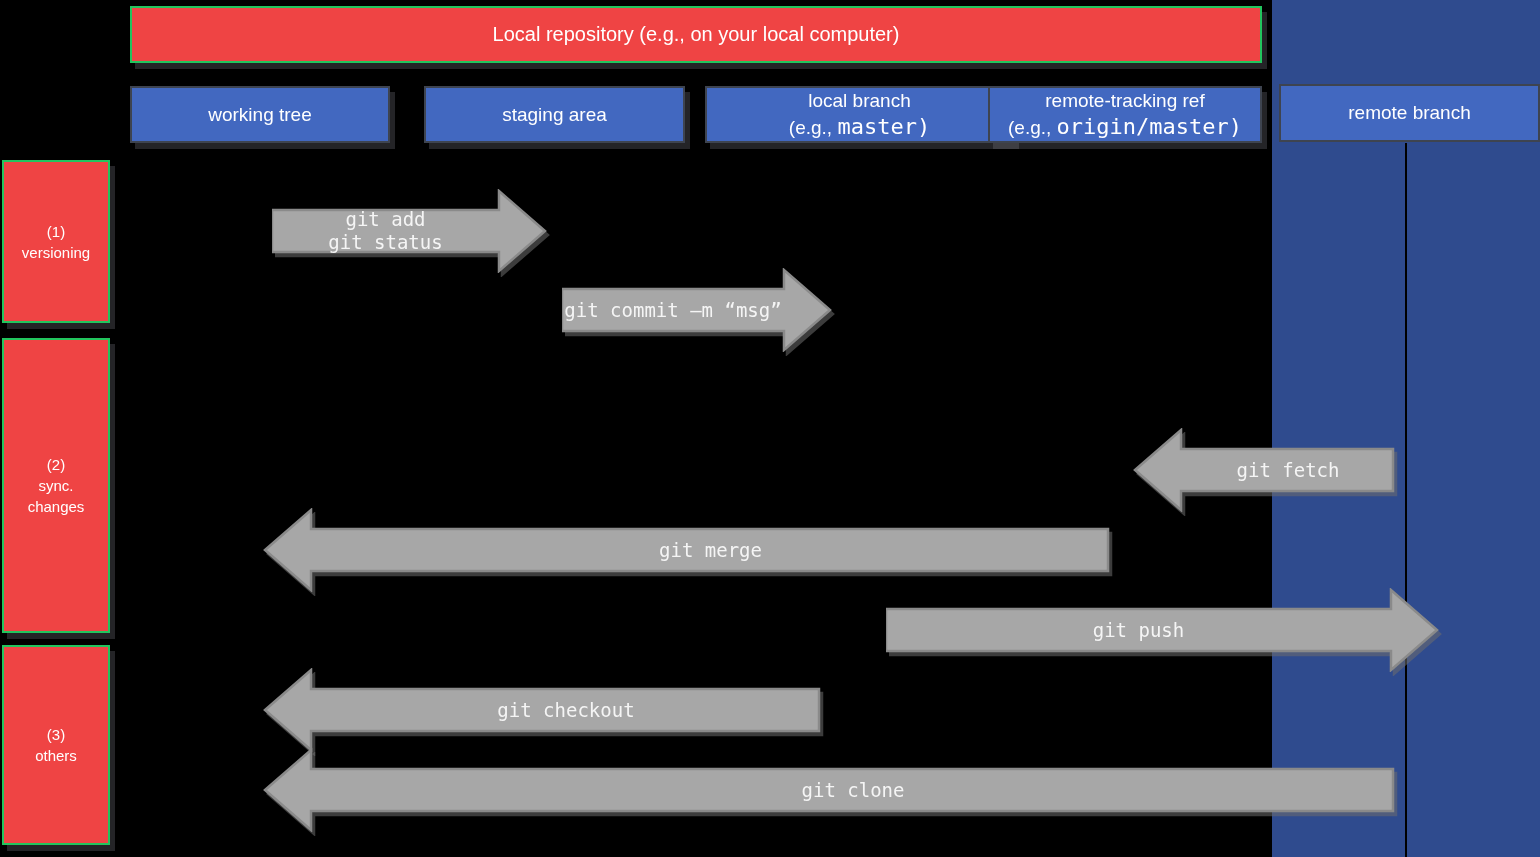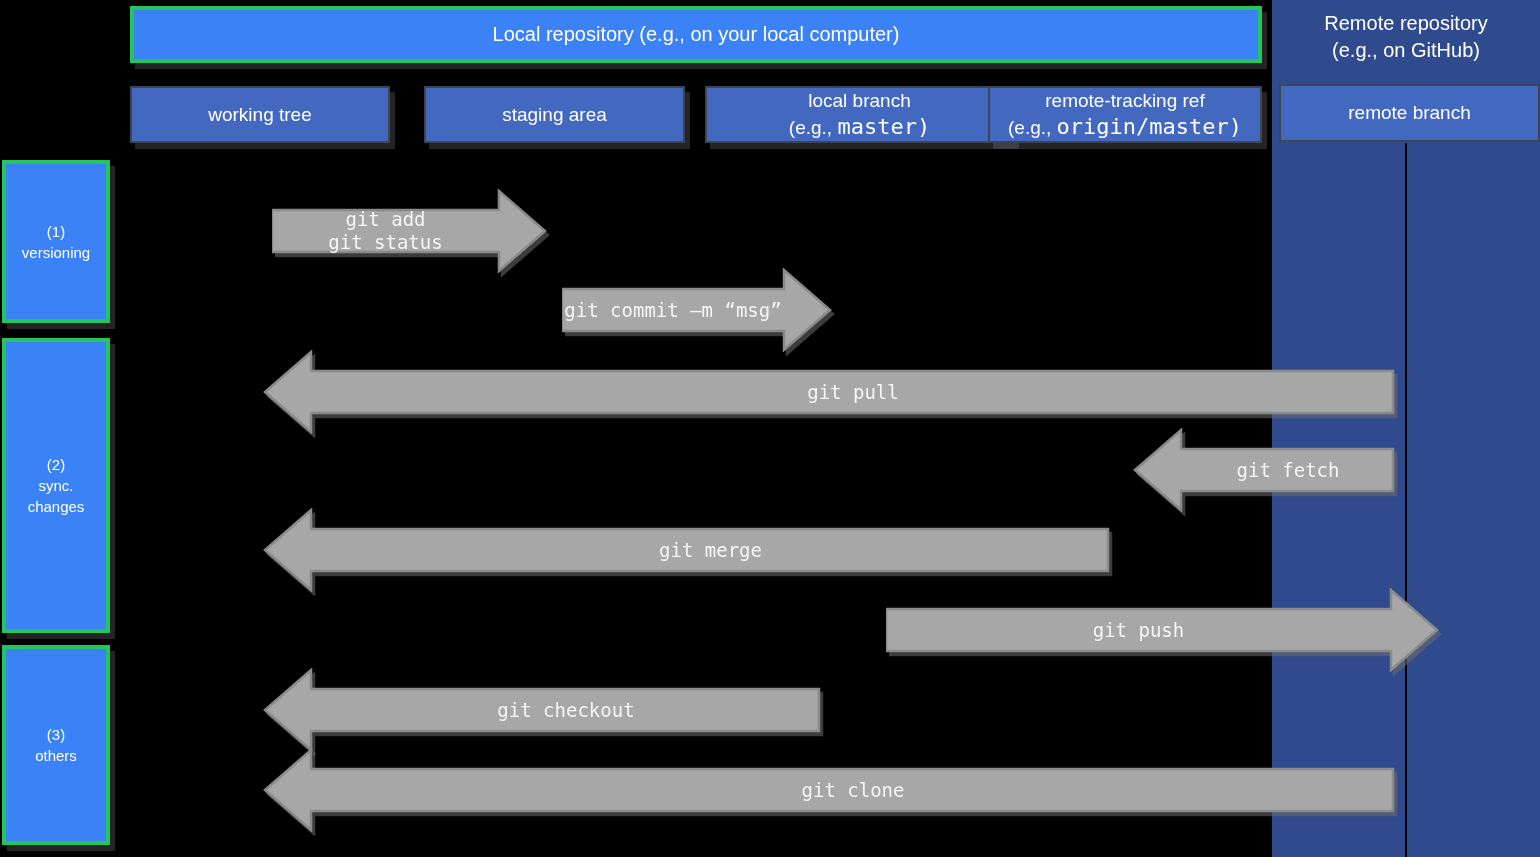--- a/index.html
+++ b/index.html
@@ -2,23 +2,23 @@
 <html><head>
 <meta charset="utf-8">
 <style>
   html,body{margin:0;padding:0;background:#000;}
   #stage{
     position:relative;width:1540px;height:857px;background:#000;
     overflow:hidden;font-family:"Liberation Sans",sans-serif;
     -webkit-font-smoothing:antialiased;
   }
   .darkbox{
-    position:absolute;background:#3b82f6;color:#fff;
+    position:absolute;background:#ef4444;color:#fff;
     display:flex;align-items:center;justify-content:center;text-align:center;
-    border:4px solid #22c55e;box-sizing:border-box;
+    border:2px solid #22c55e;box-sizing:border-box;
     box-shadow:5px 6px 0 rgba(130,130,140,0.28);
     z-index:4;
   }
   .lightbox{
     position:absolute;background:#4268C0;color:#fff;
     display:flex;flex-direction:column;align-items:center;justify-content:center;
     text-align:center;border:2px solid #3E4450;box-sizing:border-box;
     box-shadow:5px 6px 0 rgba(130,130,140,0.28);
     font-size:19px;line-height:26px;z-index:4;
   }
@@ -53,24 +53,20 @@
   <div class="vline" style="left:259px;"></div>
   <div class="vline" style="left:546px;"></div>
   <div class="vline" style="left:834px;"></div>
   <div class="vline" style="left:1123px;"></div>
   <div class="vline" style="left:1405px;"></div>
 
   <div class="darkbox title" style="left:130px;top:6px;width:1132px;height:57px;">
     <span>Local repository (e.g., on your local computer)</span>
   </div>
 
-  <div class="darkbox title pre" style="left:1272px;top:2px;width:268px;height:70px;border:none;box-shadow:none;line-height:27px;z-index:4;background:transparent;">
-    <span class="pre">Remote repository
-(e.g., on GitHub)</span>
-  </div>
 
   <div class="lightbox" style="left:130px;top:86px;width:260px;height:57px;">
     <span>working tree</span>
   </div>
 
   <div class="lightbox" style="left:424px;top:86px;width:261px;height:57px;">
     <span>staging area</span>
   </div>
 
   <div class="lightbox" style="left:705px;top:86px;width:309px;height:57px;">
@@ -115,26 +111,20 @@
 git status</div>
   </div>
 
   <div class="arrow right" style="left:562px;top:268px;width:270px;height:84px;">
     <svg width="270" height="84" viewBox="0 0 270 84">
       <polygon class="ashape" points="0,21 222,21 222,2 268,42 222,82 222,63 0,63"></polygon>
     </svg>
     <div class="albl">git commit –m “msg”</div>
   </div>
 
-  <div class="arrow left" style="left:263px;top:350px;width:1132px;height:84px;">
-    <svg width="1132" height="84" viewBox="0 0 1132 84">
-      <polygon class="ashape" points="2,42 48,2 48,21 1130,21 1130,63 48,63 48,82"></polygon>
-    </svg>
-    <div class="albl">git pull</div>
-  </div>
 
   <div class="arrow left" style="left:1133px;top:428px;width:262px;height:84px;">
     <svg width="262" height="84" viewBox="0 0 262 84">
       <polygon class="ashape" points="2,42 48,2 48,21 260,21 260,63 48,63 48,82"></polygon>
     </svg>
     <div class="albl">git fetch</div>
   </div>
 
   <div class="arrow left" style="left:263px;top:508px;width:847px;height:84px;">
     <svg width="847" height="84" viewBox="0 0 847 84">

